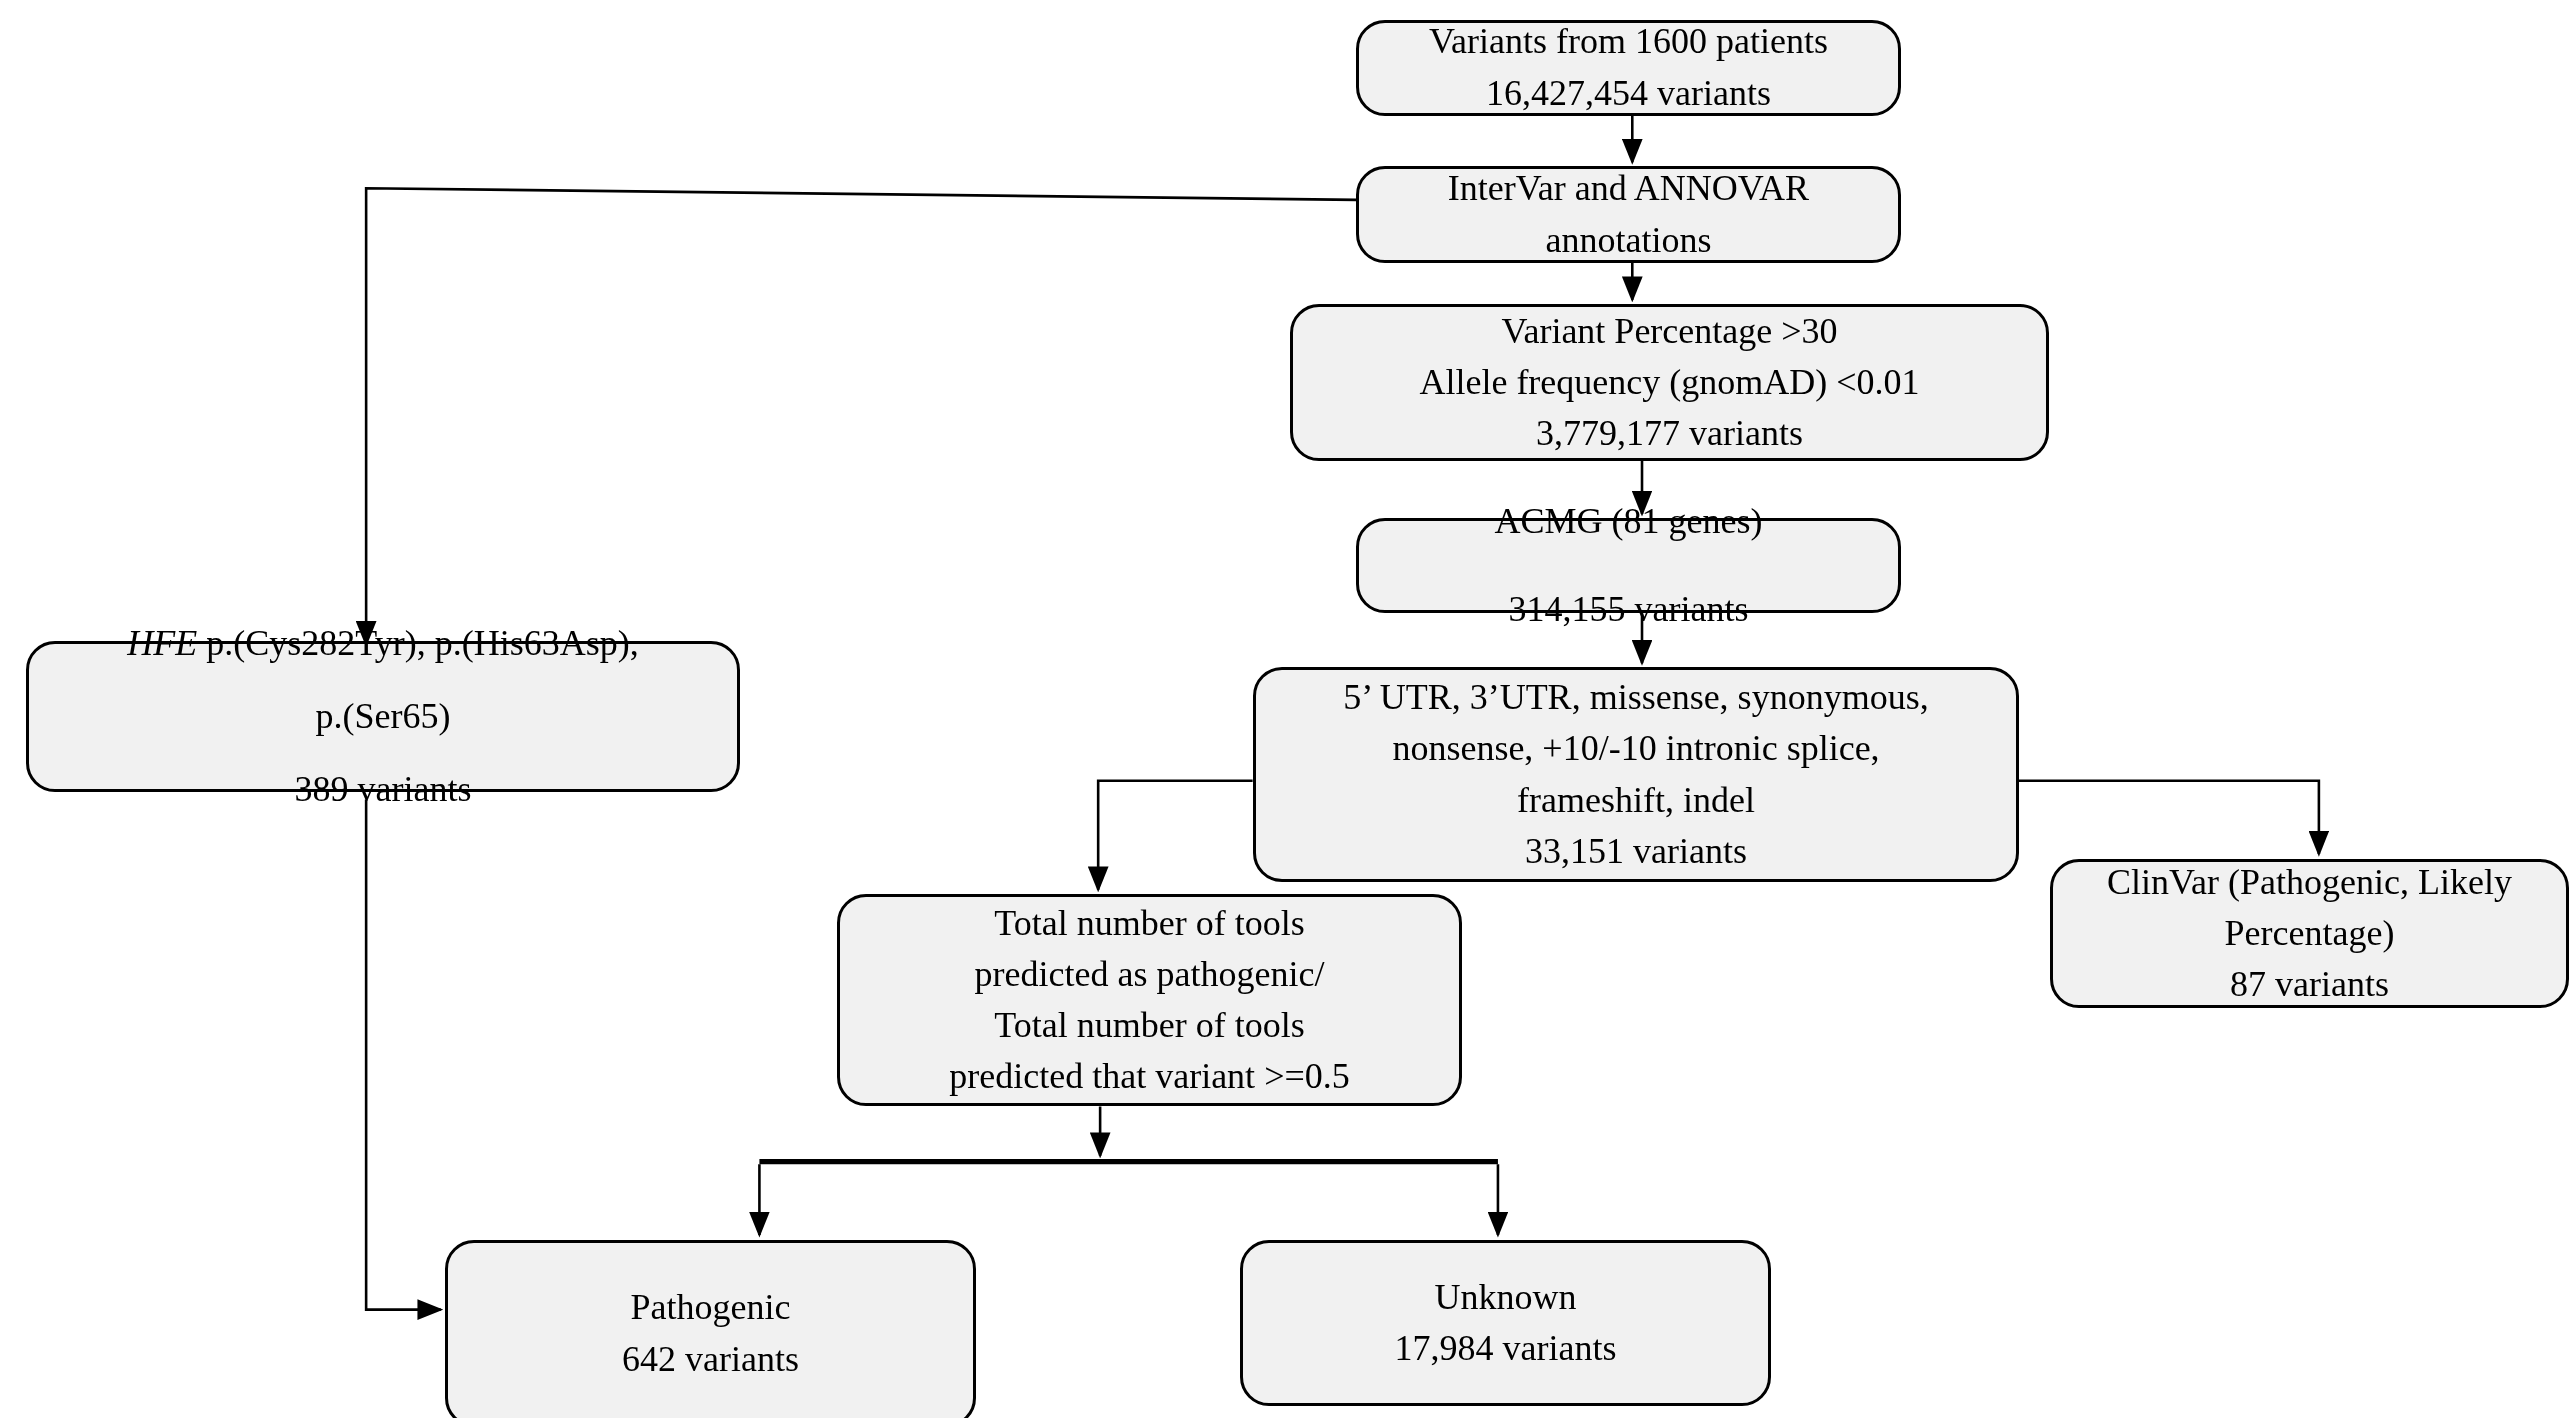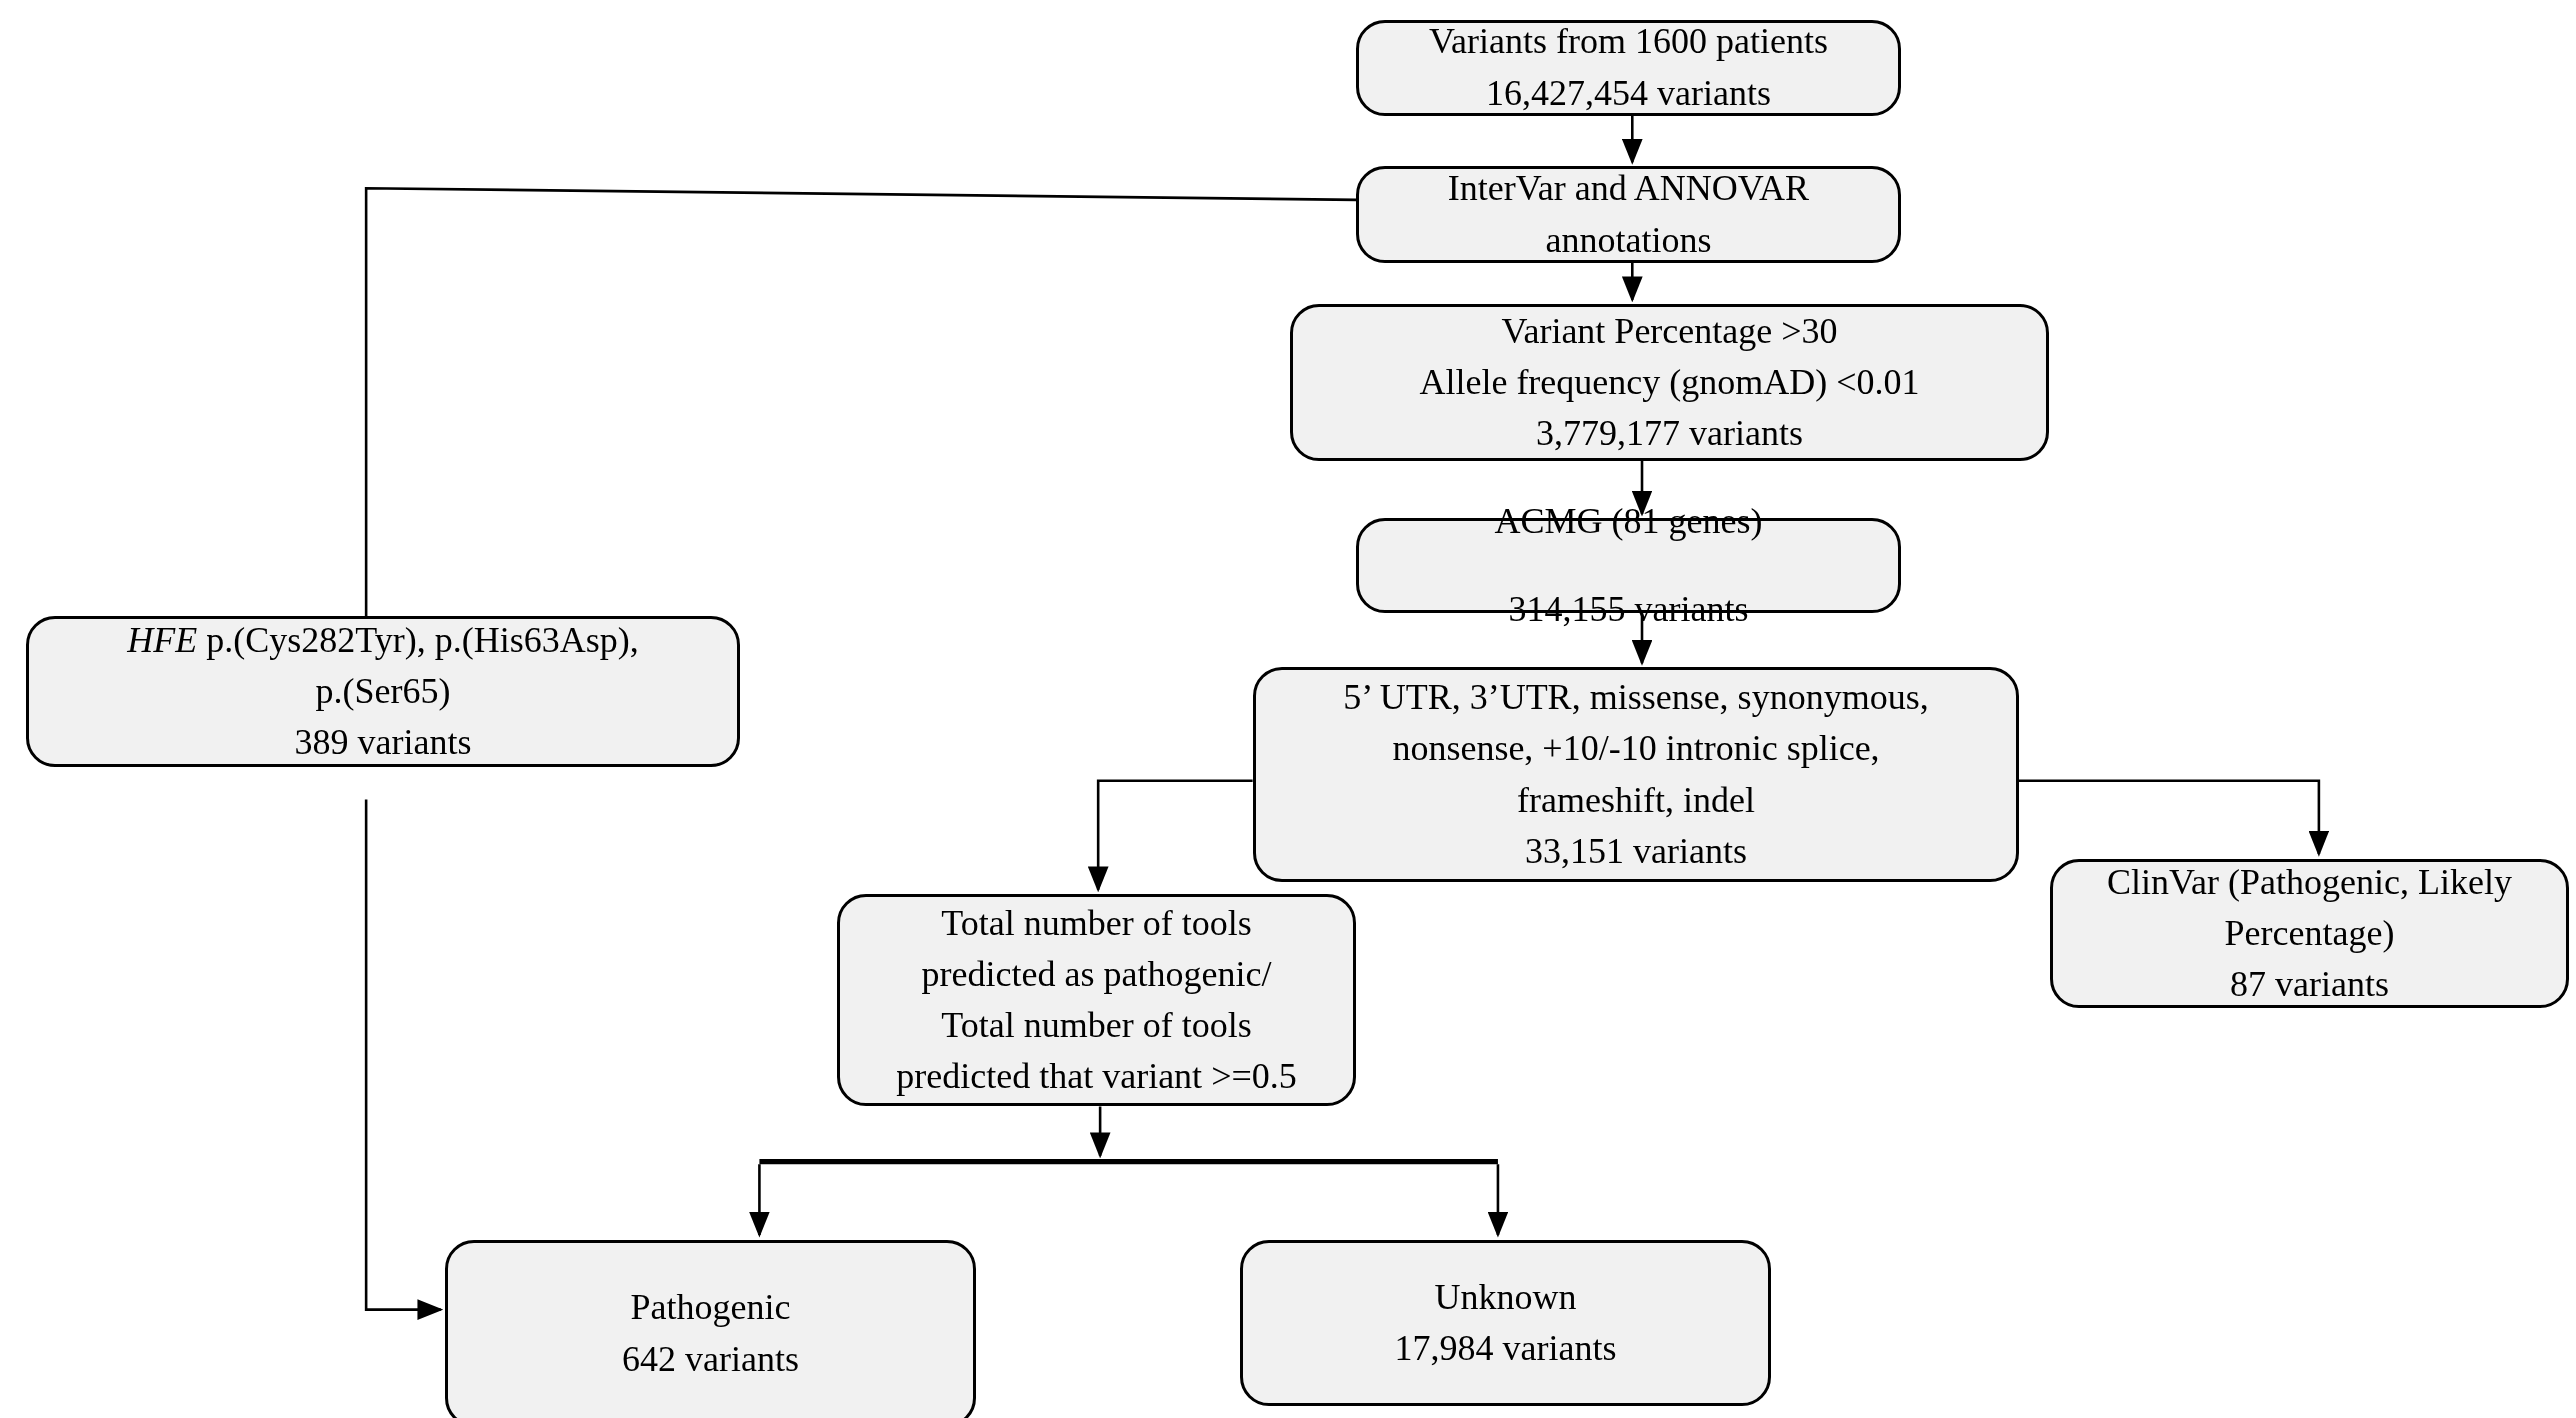--- a/index.html
+++ b/index.html
@@ -37,22 +37,22 @@
     font-size: 36px;
     line-height: 1.42;
     padding: 7px 13px;
   }
   .ln { white-space: nowrap; }
   .n-variants { left: 1356px; top: 19.5px;   width: 545px;  height: 96px; }
   .n-annot    { left: 1356px; top: 166px;  width: 545px;  height: 97px; }
   .n-freq     { left: 1266px; top: 304px;  width: 759px; height: 157px; margin-left: 24px; }
   .n-acmg     { left: 1356px; top: 518px;  width: 545px;  height: 95px; gap: 36px; }
   .n-utr      { left: 1253px; top: 667px; width: 766px; height: 215px; }
-  .n-hfe      { left: 26px;   top: 616px; width: 714px; height: 151px; }
-  .n-tools    { left: 837px; top: 894px; width: 519px;  height: 212px; }
+  .n-hfe      { left: 26px;   top: 641px; width: 714px; height: 151px; gap: 22px; }
+  .n-tools    { left: 837px; top: 894px; width: 625px;  height: 212px; }
   .n-clinvar  { left: 2050px; top: 859px; width: 519px;  height: 149px; }
   .n-path     { left: 445px;  top: 1240px; width: 531px;  height: 187px; }
   .n-unknown  { left: 1240px; top: 1240px; width: 531px;  height: 166px; }
 </style>
 </head>
 <body>
 
 <div class="canvas">
 
   <svg class="connectors" viewBox="0 0 3969 2185" xmlns="http://www.w3.org/2000/svg">

